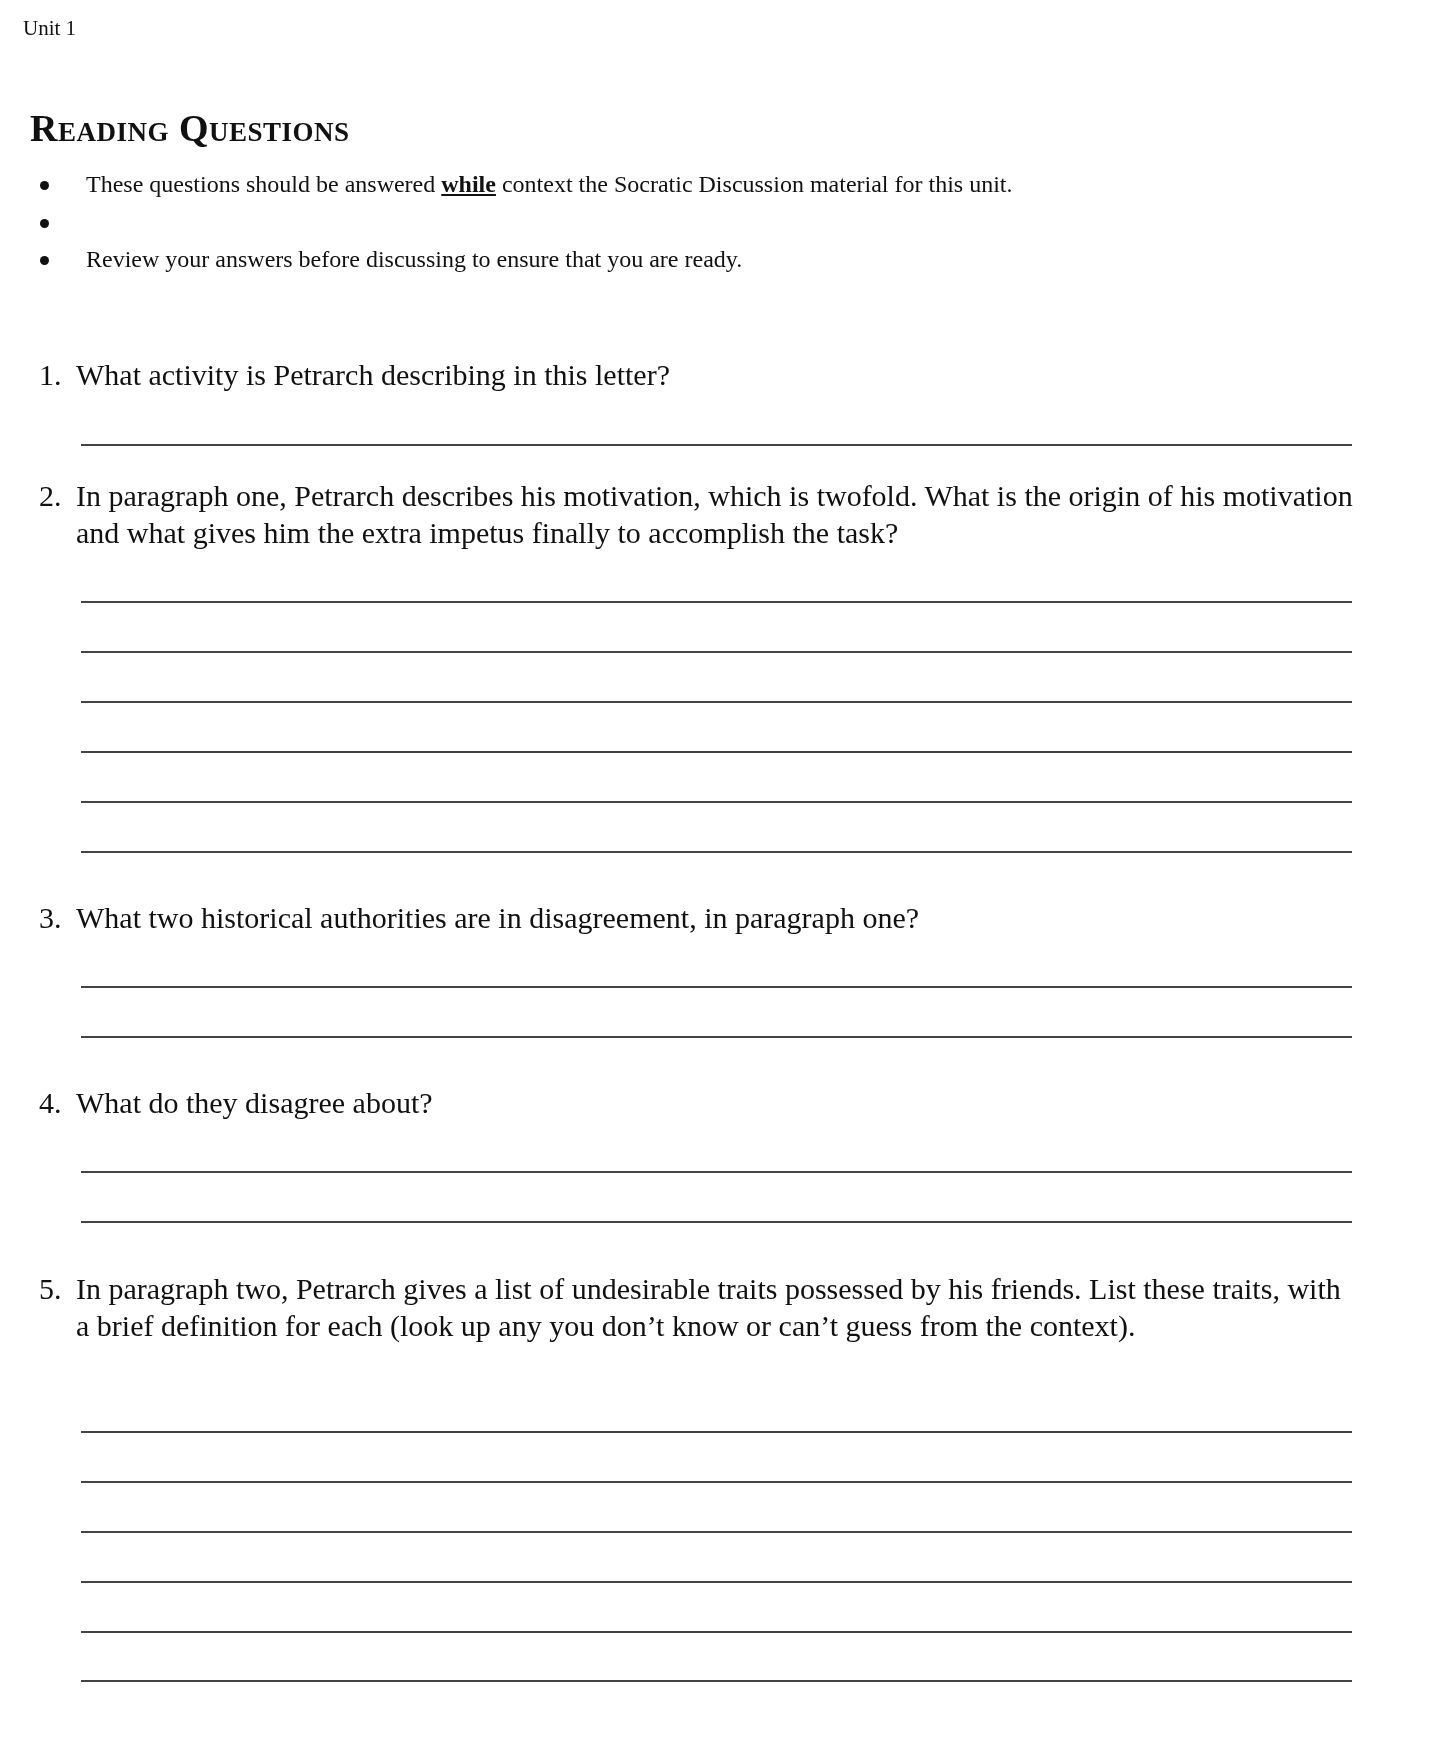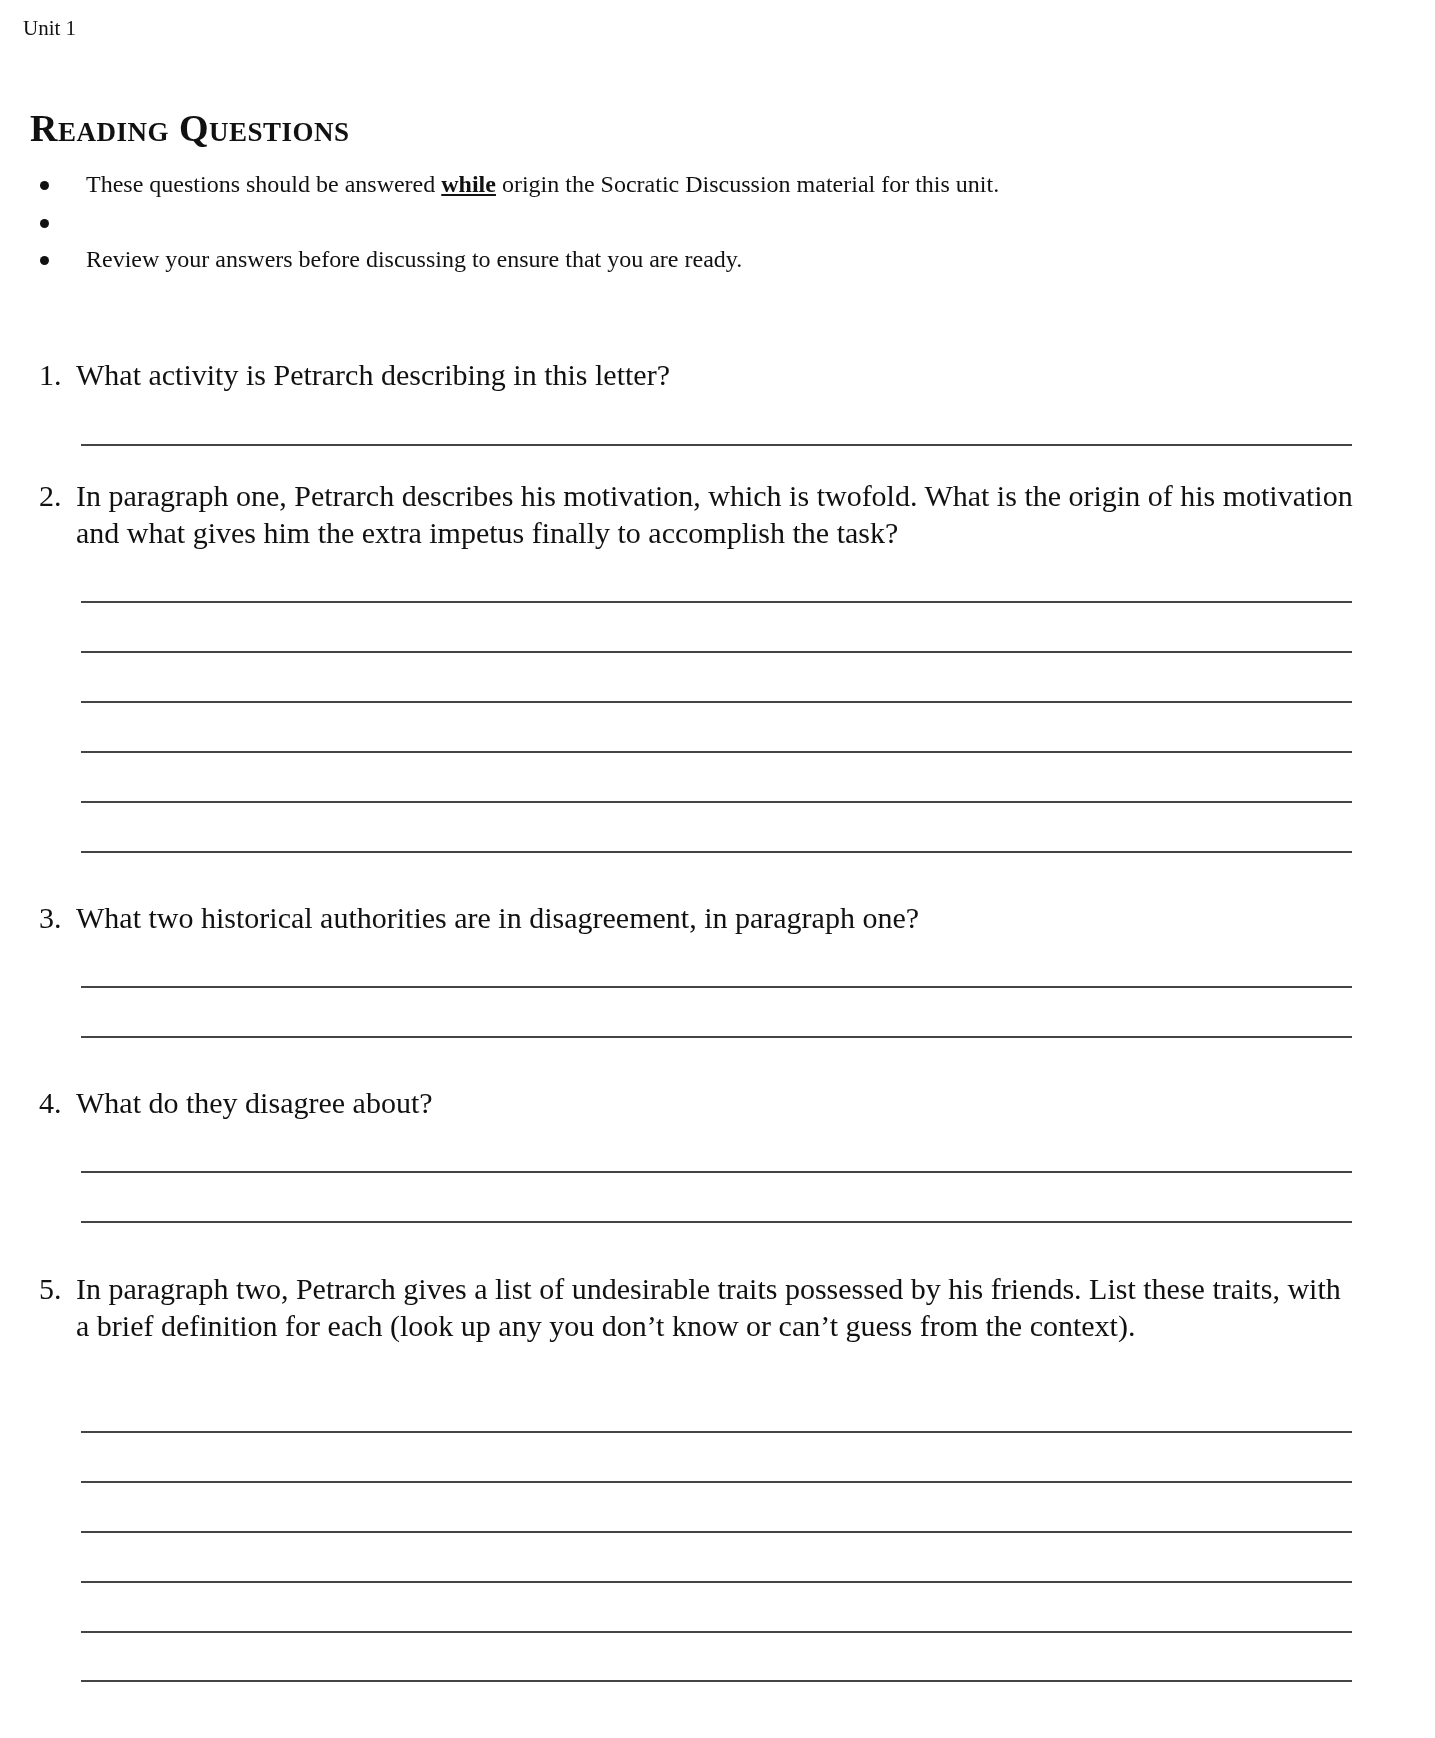--- a/index.html
+++ b/index.html
@@ -26,21 +26,21 @@
 </style>
 </head>
 <body>
 
 <div class="unit">Unit 1</div>
 <h1 class="title">Reading Questions</h1>
 
 <ul class="bullets">
   <li>
     <span class="dot"></span>
-    <span>These questions should be answered </span><u>while</u><span> origin the </span><b>Socratic Discussion</b><span> material for this unit.</span>
+    <span>These questions should be answered </span><u>while</u><span> context the </span><b>Socratic Discussion</b><span> material for this unit.</span>
   </li>
   <li>
     <span class="dot"></span>
   </li>
   <li>
     <span class="dot"></span>
     <span>Review your answers before discussing to ensure that you are ready.</span>
   </li>
 </ul>
 

